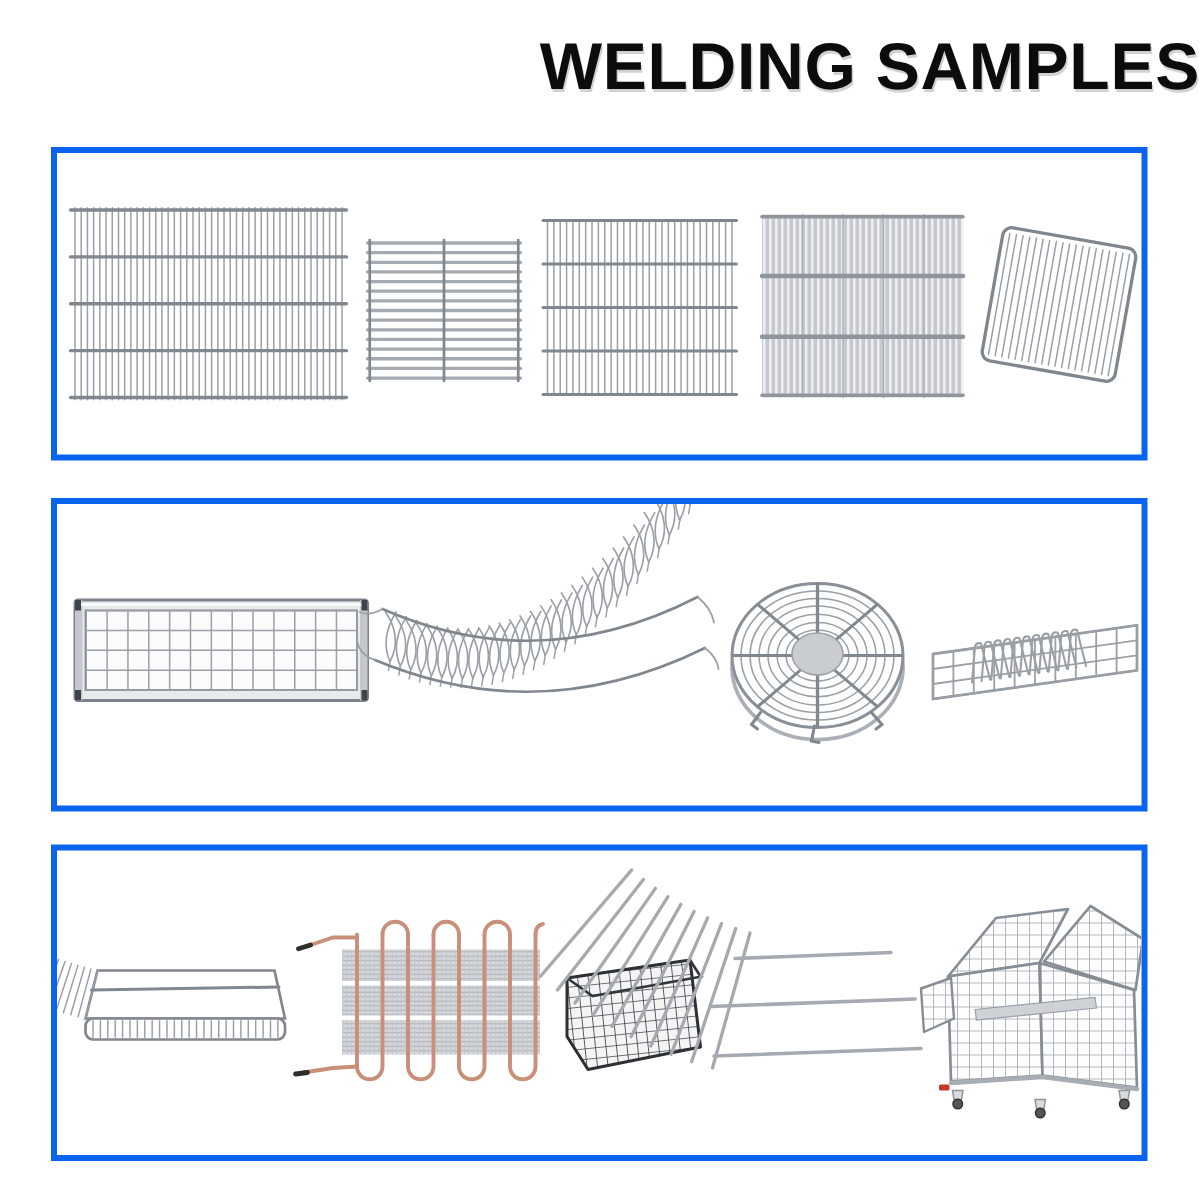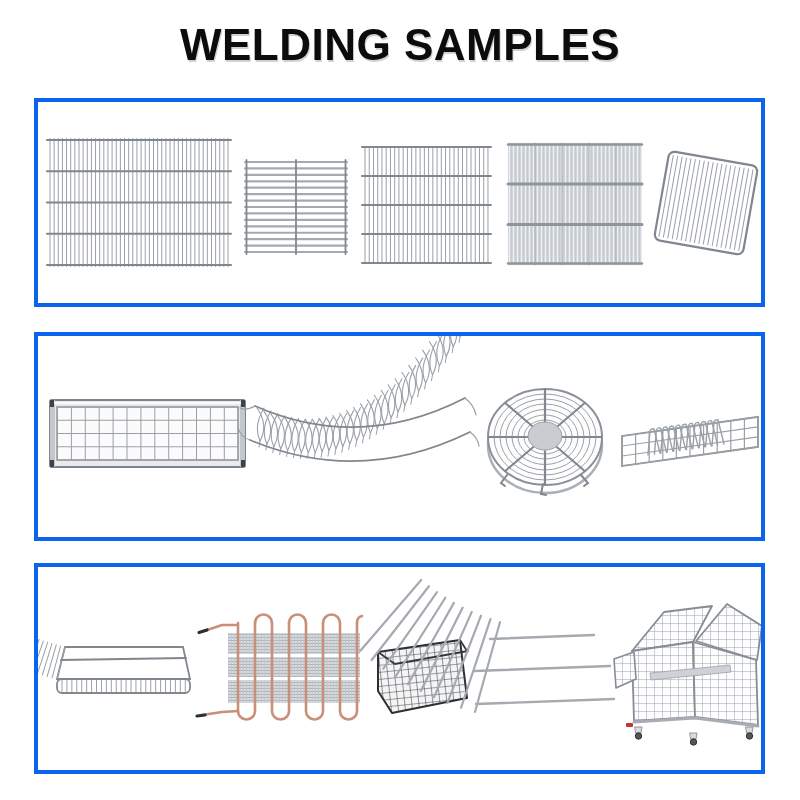--- a/index.html
+++ b/index.html
@@ -2,21 +2,21 @@
 <html style="--accent: #0a64f0; --wire: #9aa0a6; --wire-dark: #81878e; --wire-mid: #a5aab0; --copper: #c98f79; --dark-metal: #34383d; --title-color: #0c0c0c;"><head>
 <meta charset="utf-8">
 <style>
   html,body{margin:0;padding:0;}
   body{
     width:800px;height:800px;position:relative;overflow:hidden;
     background:#ffffff;
     font-family:"Liberation Sans", sans-serif;
   }
   .title{
-    position:absolute;top:20px;left:0;width:800px;text-align:center;
+    position:absolute;top:20px;left:0;width:800px;text-align:right;
     font-size:44px;font-weight:bold;letter-spacing:.5px;
     color:var(--title-color,#0c0c0c);
     text-shadow:1px 2px 0 rgba(0,0,0,.18);
     white-space:nowrap;
   }
   .panel{
     position:absolute;left:34px;width:723px;background:#fff;
     border:4px solid var(--accent,#0a64f0);
   }
   #panel1{top:98px;height:201px}

